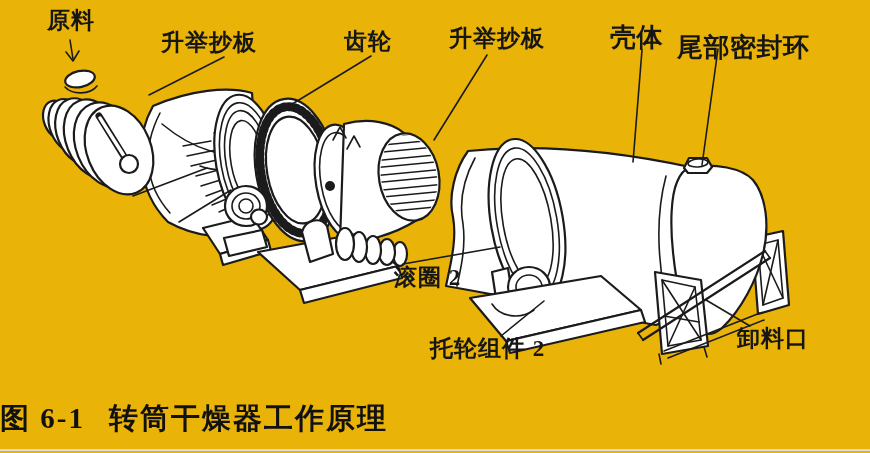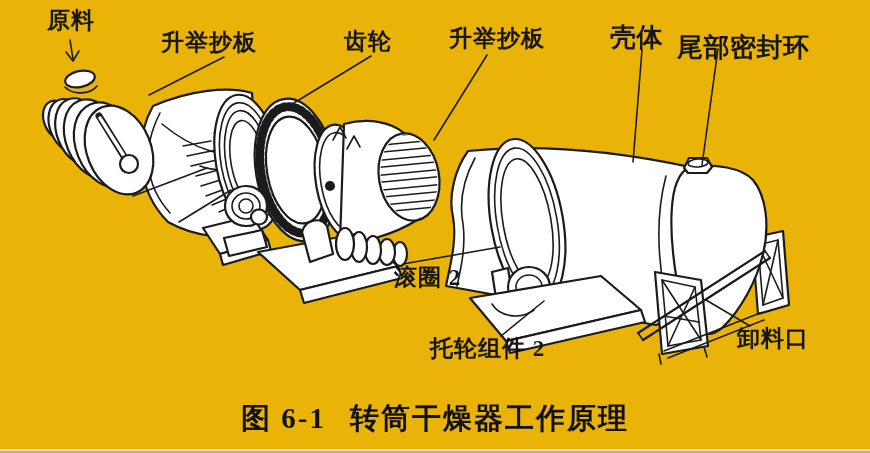--- a/index.html
+++ b/index.html
@@ -7,21 +7,21 @@
     position:relative; width:870px; height:453px; background:#eab308;
     overflow:hidden; font-family:"Liberation Serif","DejaVu Serif",serif; color:#161616;
   }
   .stage svg { position:absolute; left:0; top:0; }
   .lbl {
     position:absolute; font-size:23px; font-weight:600; letter-spacing:1px;
     line-height:1.1; white-space:nowrap; color:#161616;
   }
   .lbl.sm { font-size:26px; letter-spacing:0.5px; }
   .caption {
-    position:absolute; left:0; right:0; top:399px; text-align:center;
+    position:absolute; left:0; right:0; top:399px; 
     font-size:29px; font-weight:700; letter-spacing:2px; color:#111;
   }
   .caption .num { margin-right:24px; }
   .page-rule {
     position:absolute; left:0; right:0; bottom:2px; height:2px; background:#dcdcdc;
   }
   
   .art path, .art ellipse, .art line, .art circle, .art polyline {
     fill:none; stroke:#1b1b1b; stroke-width:2.2; stroke-linecap:round; stroke-linejoin:round;
   }

